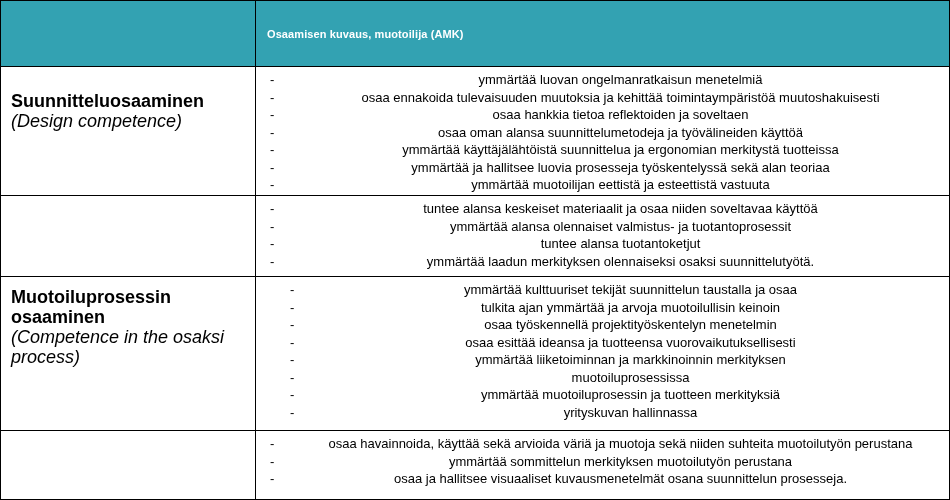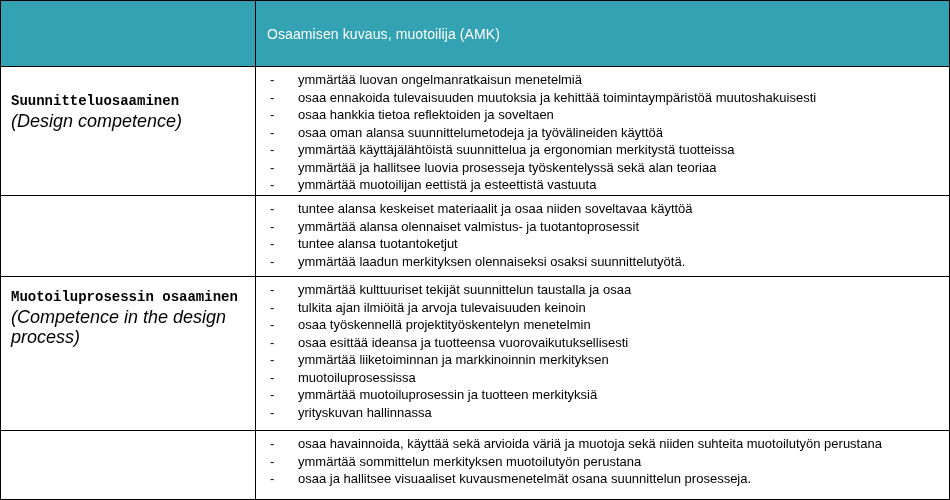--- a/index.html
+++ b/index.html
@@ -40,38 +40,37 @@
   .thead{height:66px;}
   .thead .cell-left,
   .thead .cell-right{
     background:var(--header-bg);
     display:flex;
     align-items:center;
   }
   .thead .cell-right{padding-left:11px;}
   .header-label{
     color:var(--header-text);
-    font-weight:normal;
-    font-size:14px;
+    font-weight:bold;
+    font-size:11px;
     letter-spacing:0.1px;
   }
   
   .r0{height:129px;}
   .r1{height:81px;}
-  .r2{height:154px;}
+  .r2{height:154px;gap:20px;}
   .r3{height:68px;}
   .r0 .cell-left{padding-top:24px;}
   .r1 .cell-left{padding-top:22px;}
   .r2 .cell-left{padding-top:10px;}
   .r3 .cell-left{padding-top:16px;}
   .row-title{
     font-weight:bold;
-    font-size:14px;
+    font-size:18px;
     line-height:20px;
-    font-family:Liberation Mono, monospace;
   }
   .row-subtitle{
     font-style:italic;
     font-size:18px;
     line-height:20px;
   }
   .bullet-list{
     list-style:none;
     padding:4px 0 0 14px;
   }
@@ -79,20 +78,21 @@
     display:grid;
     grid-template-columns:28px 1fr;
     font-size:13px;
     line-height:17.5px;
   }
   .bullet-list .dash{
     text-align:left;
   }
   .bullet-list .bullet-text{
     padding-right:2px;
+    text-align:center;
   }
 </style>
 </head>
 <body>
 
 <div class="doc-table">
 
   <div class="trow thead">
     <div class="cell-left">
       <span></span>
@@ -162,31 +162,31 @@
             <span class="dash">-</span>
             <span class="bullet-text">ymmärtää laadun merkityksen olennaiseksi osaksi suunnittelutyötä.</span>
           </li>
         </ul>
     </div>
   </div>
 
   <div class="trow r2">
     <div class="cell-left">
       <div class="row-title">Muotoiluprosessin osaaminen</div>
-      <div class="row-subtitle">(Competence in the design process)</div>
+      <div class="row-subtitle">(Competence in the osaksi process)</div>
     </div>
     <div class="cell-right">
       <ul class="bullet-list">
           <li>
             <span class="dash">-</span>
             <span class="bullet-text">ymmärtää kulttuuriset tekijät suunnittelun taustalla ja osaa</span>
           </li>
           <li>
             <span class="dash">-</span>
-            <span class="bullet-text">tulkita ajan ilmiöitä ja arvoja tulevaisuuden keinoin</span>
+            <span class="bullet-text">tulkita ajan ymmärtää ja arvoja muotoilullisin keinoin</span>
           </li>
           <li>
             <span class="dash">-</span>
             <span class="bullet-text">osaa työskennellä projektityöskentelyn menetelmin</span>
           </li>
           <li>
             <span class="dash">-</span>
             <span class="bullet-text">osaa esittää ideansa ja tuotteensa vuorovaikutuksellisesti</span>
           </li>
           <li>

